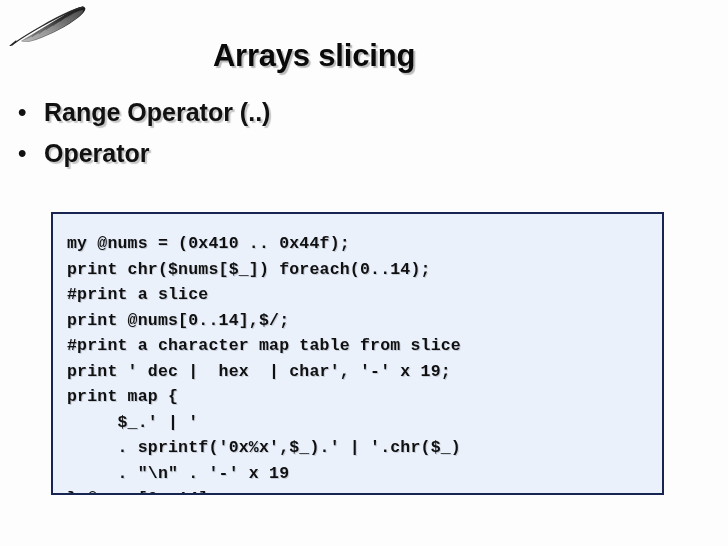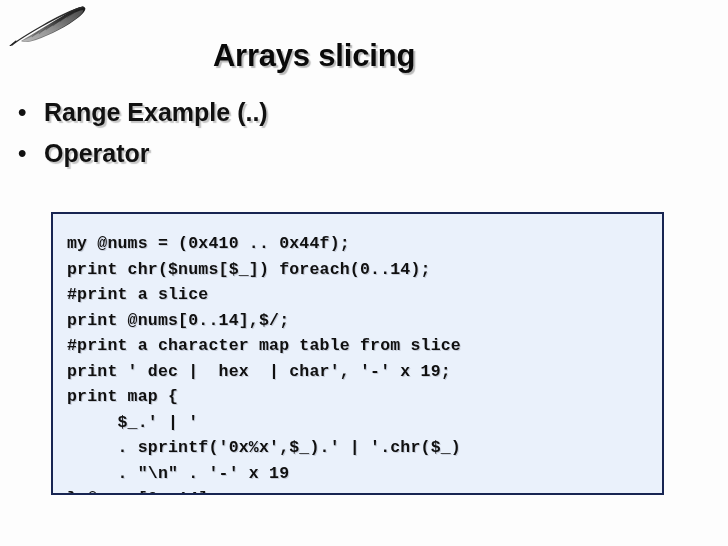--- a/index.html
+++ b/index.html
@@ -144,21 +144,21 @@
 
       <path d="M2 44 L8 39" stroke="#1f1f1f" stroke-width="1.1" stroke-linecap="round"></path>
     </svg>
   </div>
 
   <div class="title">Arrays slicing</div>
 
   <ul class="bullets">
     <li class="bullet">
       <span class="bullet-marker">•</span>
-      <span class="bullet-text">Range Example (..)</span>
+      <span class="bullet-text">Range Operator (..)</span>
     </li>
     <li class="bullet">
       <span class="bullet-marker">•</span>
       <span class="bullet-text">Operator</span>
     </li>
   </ul>
 
   <div class="code-block">
     <pre class="code-text">my @nums = (0x410 .. 0x44f);
 print chr($nums[$_]) foreach(0..14);

